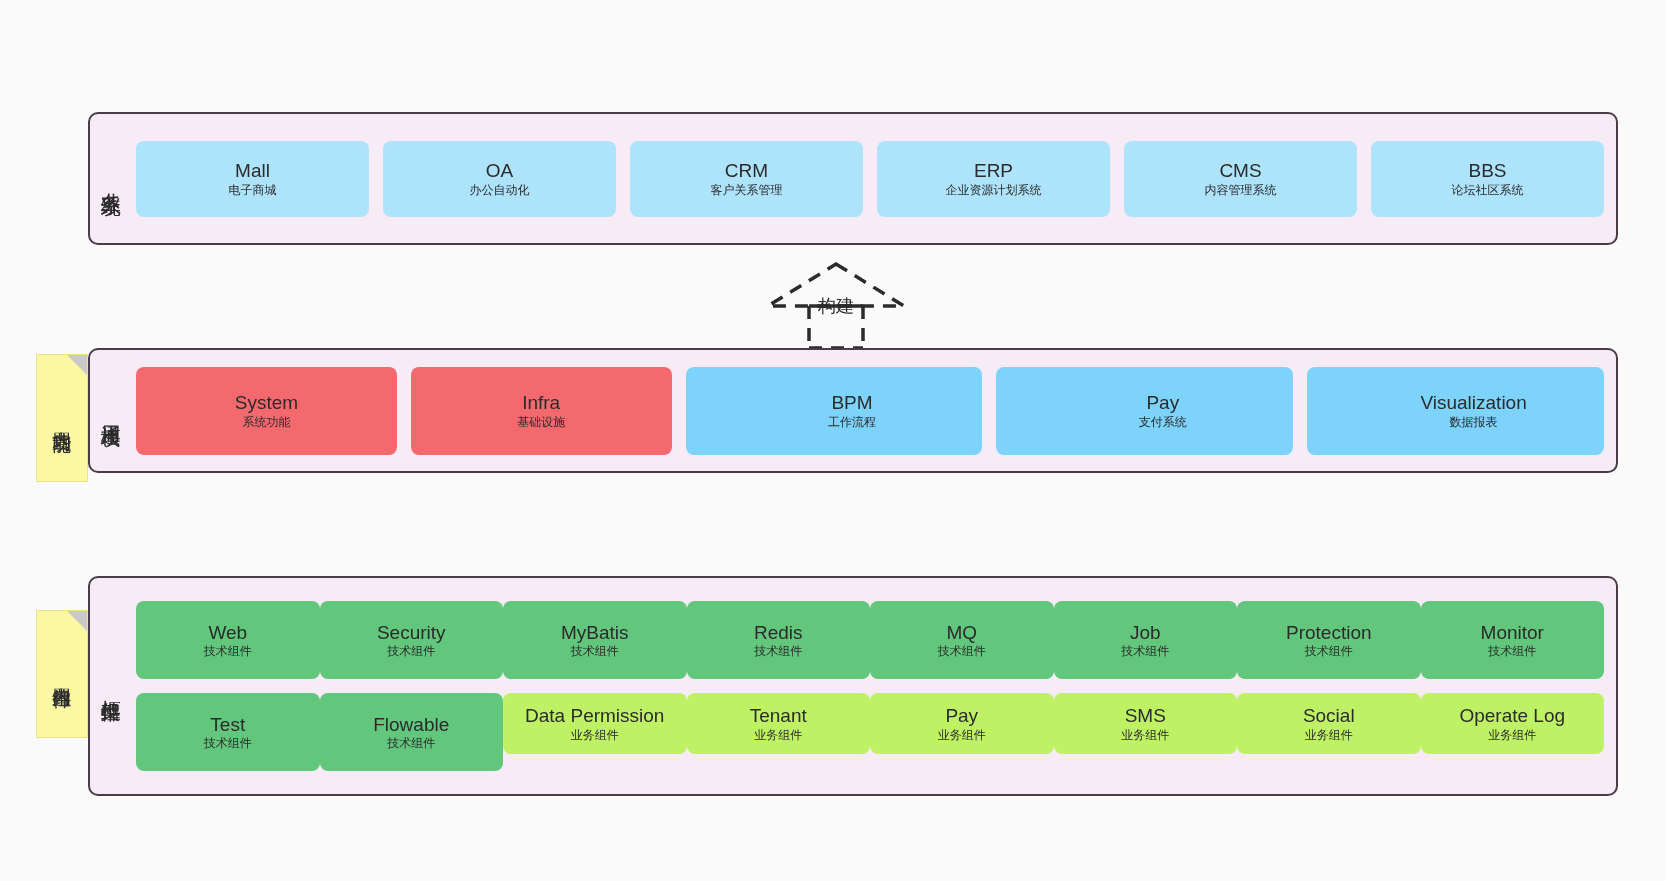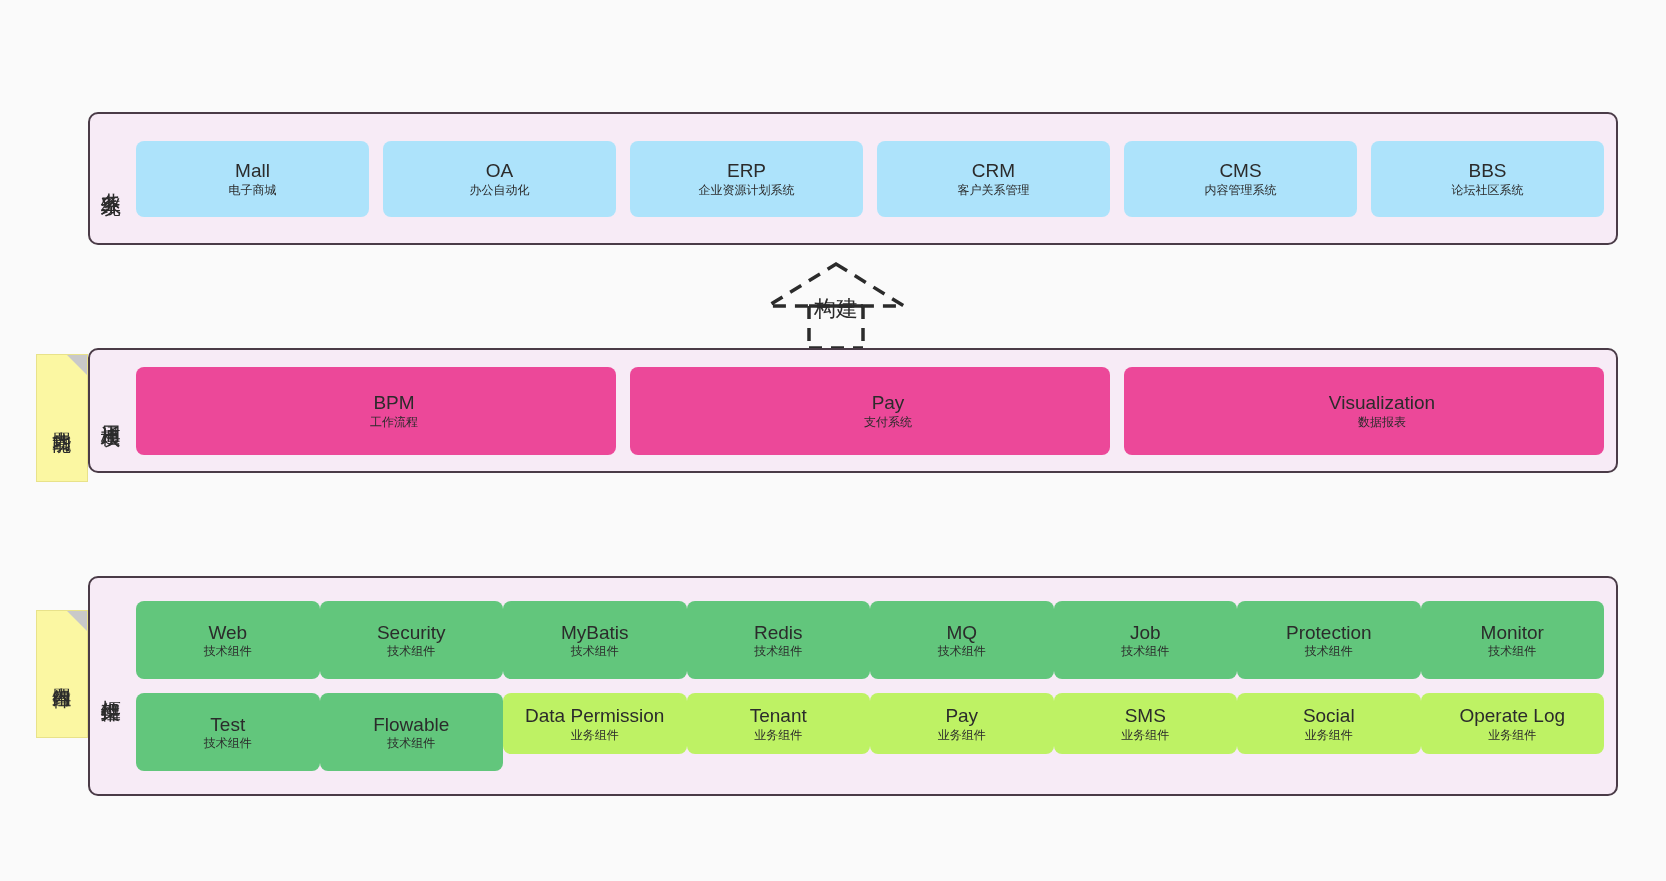--- a/index.html
+++ b/index.html
@@ -70,21 +70,21 @@
     font-size:19px;
     line-height:1.25;
     color:#2b2b2b;
     box-sizing:border-box;
     padding:6px 4px;
   }
   .node .t{font-size:19px;}
   .node .s{font-size:12px;}
   .node.blue{background:#ade3fb;height:76px;}
   .node.red{background:#f4696e;height:88px;}
-  .node.pink{background:#ec4899;height:88px;padding-left:40px;}
+  .node.pink{background:#7dd3fc;height:88px;padding-left:40px;}
   .node.green{background:#62c67c;height:78px;}
   .node.lgreen{background:#bef264;height:61px;}
 
   
   .note{
     position:absolute;
     width:52px;
     background:#fbf7a2;
     border:1px solid #e8e28a;
     display:flex;
@@ -103,21 +103,21 @@
     top:0;right:0;
     width:0;height:0;
     border-left:20px solid transparent;
     border-top:20px solid #c9c9c9;
   }
 
   
   .conn{position:absolute;}
   .conn .clabel{
     position:absolute;
-    font-size:22px;
+    font-size:18px;
     color:#2b2b2b;
     background:transparent;
     white-space:nowrap;
     left:50%;
     transform:translateX(-50%);
   }
 </style>
 </head>
 <body>
 
@@ -128,26 +128,26 @@
     <div class="layer-body">
       <div class="node blue">
         <span class="t">Mall</span>
         <span class="s">电子商城</span>
       </div>
       <div class="node blue">
         <span class="t">OA</span>
         <span class="s">办公自动化</span>
       </div>
       <div class="node blue">
+        <span class="t">CRM</span>
+        <span class="s">客户关系管理</span>
+      </div>
+      <div class="node blue">
         <span class="t">ERP</span>
         <span class="s">企业资源计划系统</span>
-      </div>
-      <div class="node blue">
-        <span class="t">CRM</span>
-        <span class="s">客户关系管理</span>
       </div>
       <div class="node blue">
         <span class="t">CMS</span>
         <span class="s">内容管理系统</span>
       </div>
       <div class="node blue">
         <span class="t">BBS</span>
         <span class="s">论坛社区系统</span>
       </div>
     </div>
@@ -163,20 +163,28 @@
   </div>
 
   <div class="note" style="left:36px;top:354px;height:128px;">
     <span class="fold"></span>
     <span>内置功能</span>
   </div>
 
   <div class="layer" id="layer-common" style="left:88px;top:348px;width:1530px;height:125px;">
     <div class="layer-label">通用模块</div>
     <div class="layer-body">
+      <div class="node red">
+        <span class="t">System</span>
+        <span class="s">系统功能</span>
+      </div>
+      <div class="node red">
+        <span class="t">Infra</span>
+        <span class="s">基础设施</span>
+      </div>
       <div class="node pink">
         <span class="t">BPM</span>
         <span class="s">工作流程</span>
       </div>
       <div class="node pink">
         <span class="t">Pay</span>
         <span class="s">支付系统</span>
       </div>
       <div class="node pink">
         <span class="t">Visualization</span>

